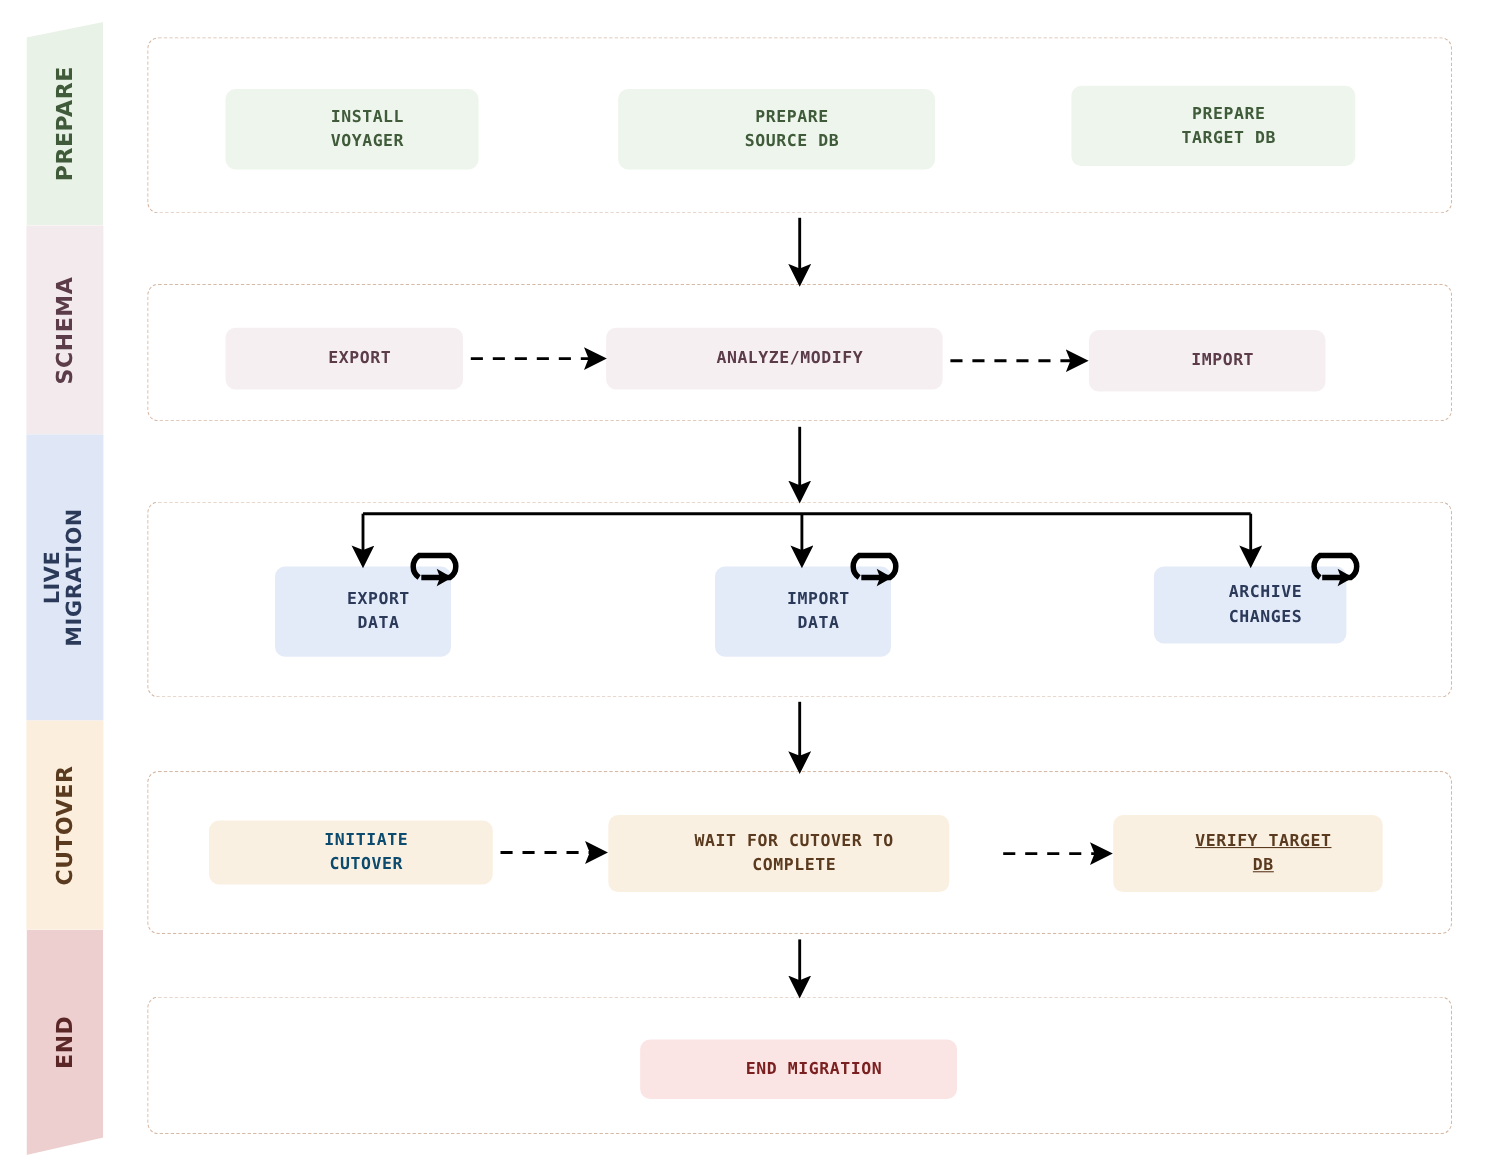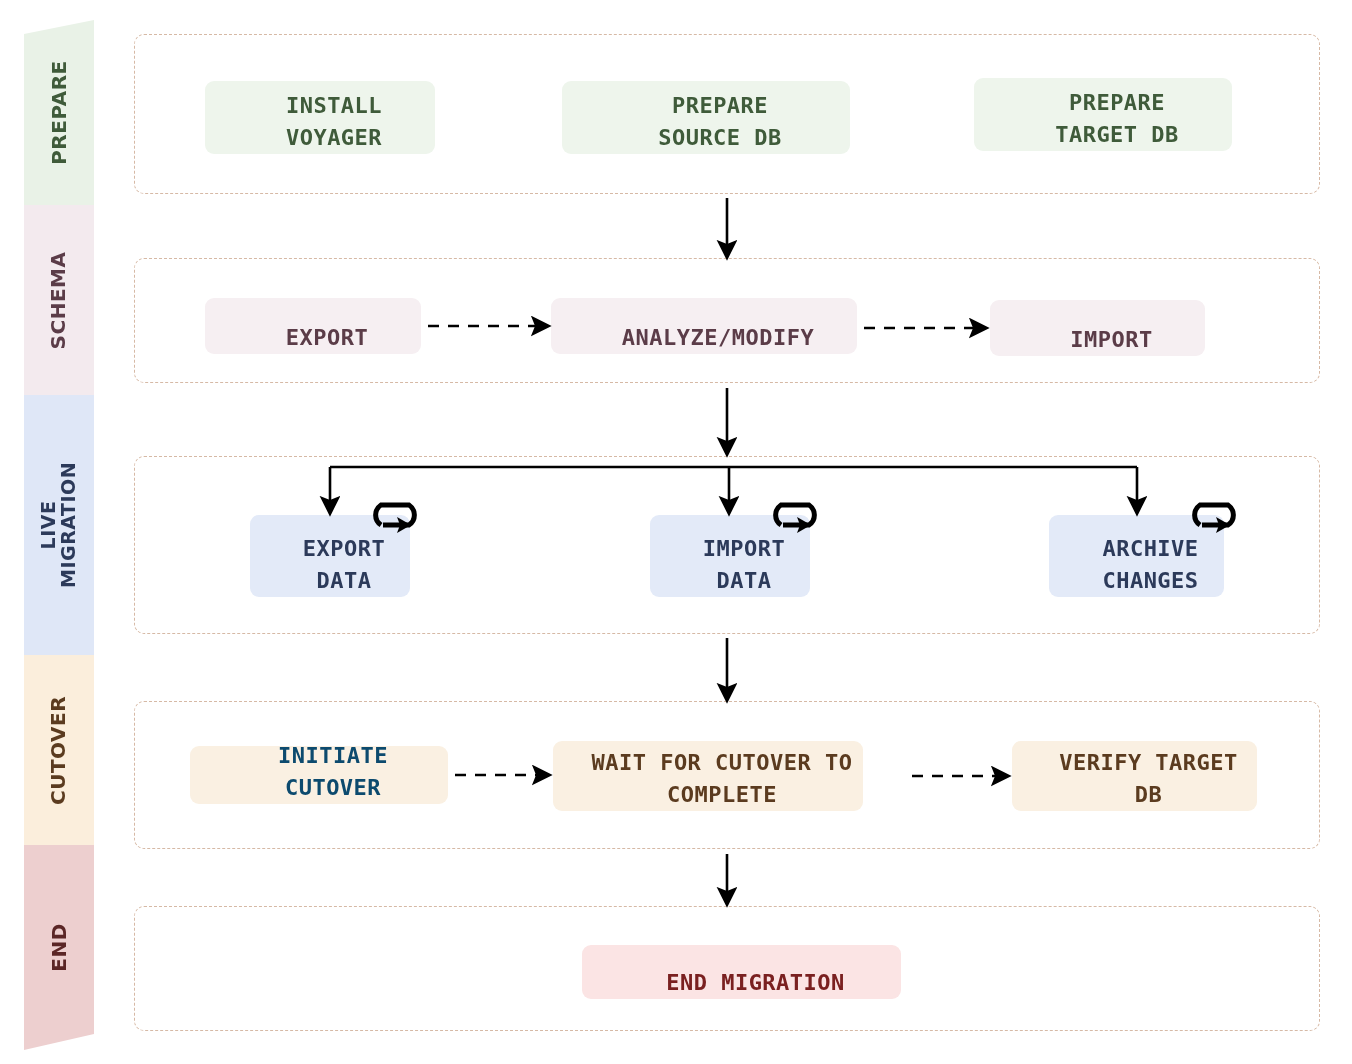--- a/index.html
+++ b/index.html
@@ -58,26 +58,26 @@
     border-radius: 10px;
     background: transparent;
   }
 
   
   .node {
     position: absolute;
     box-sizing: border-box;
     border-radius: 9px;
     display: flex;
-    align-items: flex-end;
+    align-items: center;
     justify-content: center;
     text-align: center;
     font-family: "DejaVu Sans Mono", "Liberation Mono", monospace;
     font-weight: bold;
-    font-size: 22px;
+    font-size: 15px;
     line-height: 1.45;
     letter-spacing: 0.5px;
     white-space: pre-line;
     padding-left: 28px;
   }
 
   svg.overlay {
     position: absolute;
     left: 0; top: 0;
     width: 1352px;
@@ -119,31 +119,31 @@
 TARGET DB</span></div>
       <div class="stage-box" style="left: 134px; top: 258px; width: 1186px; height: 125px;"></div>
       <div class="node" style="left: 205px; top: 298px; width: 216px; height: 56px; background: rgb(246, 239, 242); color: rgb(91, 60, 72);"><span>EXPORT</span></div>
       <div class="node" style="left: 551px; top: 298px; width: 306px; height: 56px; background: rgb(246, 239, 242); color: rgb(91, 60, 72);"><span>ANALYZE/MODIFY</span></div>
       <div class="node" style="left: 990px; top: 300px; width: 215px; height: 56px; background: rgb(246, 239, 242); color: rgb(91, 60, 72);"><span>IMPORT</span></div>
       <div class="stage-box" style="left: 134px; top: 456px; width: 1186px; height: 178px;"></div>
       <div class="node" style="left: 250px; top: 515px; width: 160px; height: 82px; background: rgb(227, 234, 248); color: rgb(44, 58, 90);"><span>EXPORT
 DATA</span></div>
       <div class="node" style="left: 650px; top: 515px; width: 160px; height: 82px; background: rgb(227, 234, 248); color: rgb(44, 58, 90);"><span>IMPORT
 DATA</span></div>
-      <div class="node" style="left: 1049px; top: 515px; width: 175px; height: 82px; background: rgb(227, 234, 248); color: rgb(44, 58, 90);"><span>ARCHIVE
+      <div class="node" style="left: 1049px; top: 515px; width: 175px; height: 70px; background: rgb(227, 234, 248); color: rgb(44, 58, 90);"><span>ARCHIVE
 CHANGES</span></div>
       <div class="stage-box" style="left: 134px; top: 701px; width: 1186px; height: 148px;"></div>
       <div class="node" style="left: 190px; top: 746px; width: 258px; height: 58px; background: rgb(250, 240, 226); color: #0c4a6e;"><span>INITIATE
 CUTOVER</span></div>
       <div class="node" style="left: 553px; top: 741px; width: 310px; height: 70px; background: rgb(250, 240, 226); color: rgb(91, 59, 31);"><span>WAIT FOR CUTOVER TO
 COMPLETE</span></div>
-      <div class="node" style="left: 1012px; top: 741px; width: 245px; height: 70px; background: rgb(250, 240, 226); color: rgb(91, 59, 31);"><span>VERIFY TARGET
+      <div class="node" style="left: 1012px; top: 741px; width: 245px; height: 70px; background: rgb(250, 240, 226); color: rgb(91, 59, 31); text-decoration: underline;"><span>VERIFY TARGET
 DB</span></div>
       <div class="stage-box" style="left: 134px; top: 906px; width: 1186px; height: 125px;"></div>
-      <div class="node" style="left: 582px; top: 945px; width: 319px; height: 54px; background: rgb(251, 228, 228); color: rgb(122, 32, 32);"><span>END MIGRATION</span></div>
+      <div class="node" style="left: 582px; top: 945px; width: 288px; height: 54px; background: rgb(251, 228, 228); color: rgb(122, 32, 32);"><span>END MIGRATION</span></div>
     </div>
 
   <svg class="overlay" id="connector-overlay" viewBox="0 0 1352 1064" xmlns="http://www.w3.org/2000/svg">
     <defs>
       <marker id="arrowSolid" markerWidth="11" markerHeight="11" refX="6.2" refY="4" orient="auto">
         <path d="M0,0 L8,4 L0,8 L1.6,4 z" fill="#000000"></path>
       </marker>
       <marker id="arrowDash" markerWidth="11" markerHeight="11" refX="6.2" refY="4" orient="auto">
         <path d="M0,0 L8,4 L0,8 L1.6,4 z" fill="#000000"></path>
       </marker>

